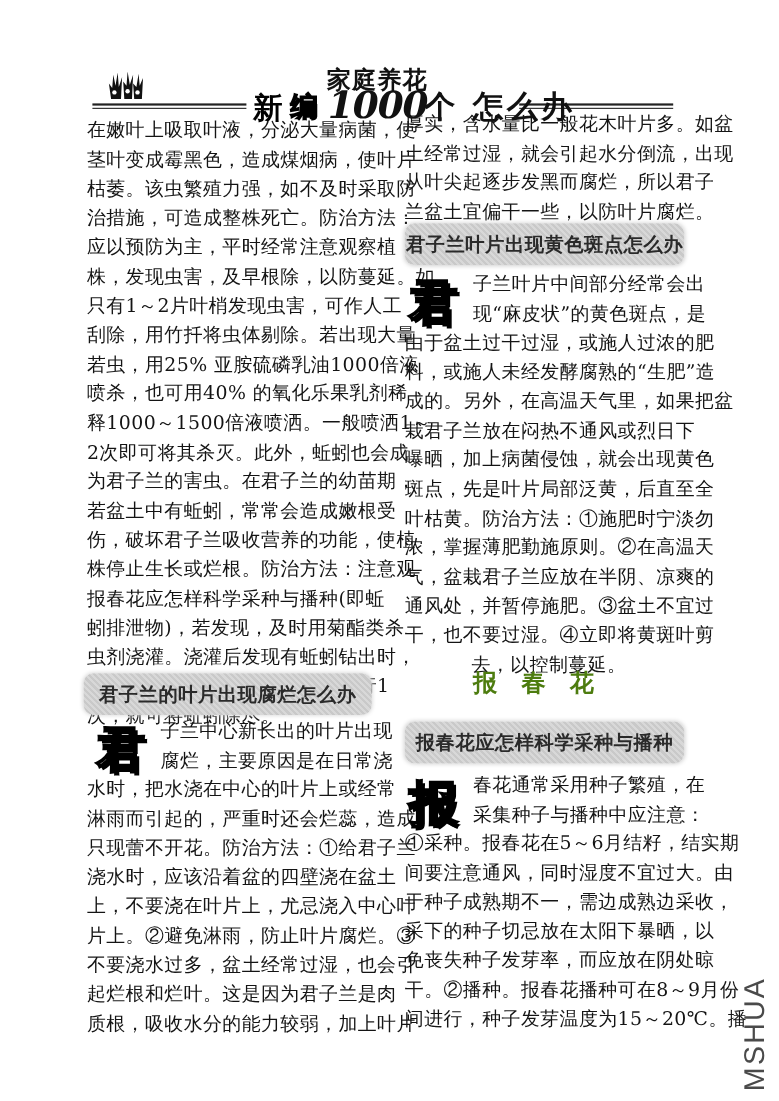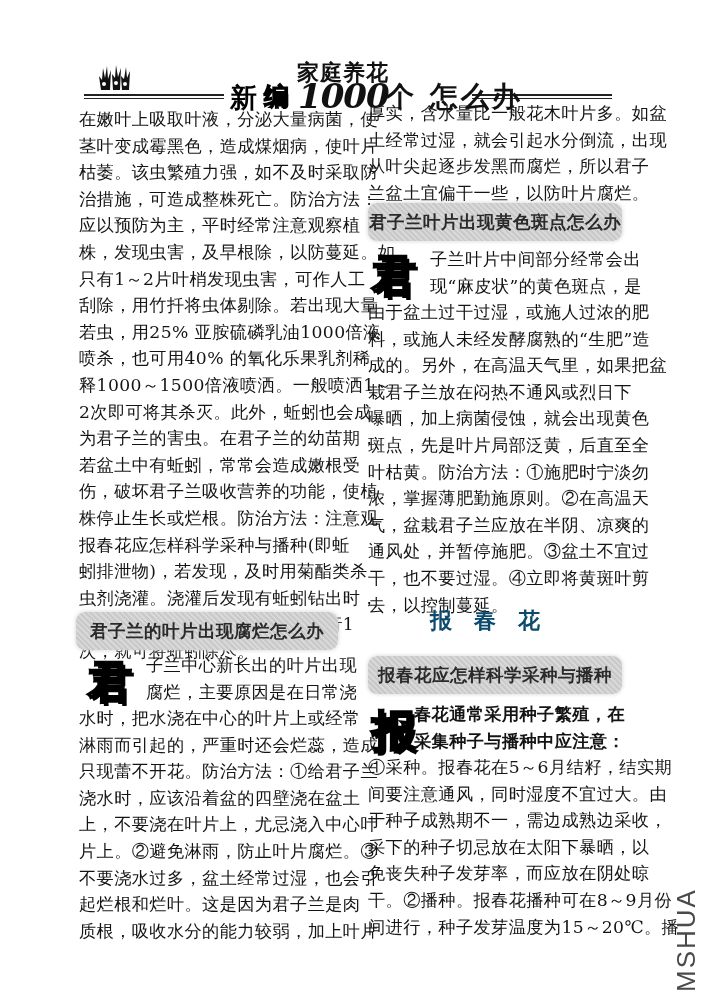--- a/index.html
+++ b/index.html
@@ -30,21 +30,21 @@
     background: repeating-linear-gradient(45deg, #c9c9c9 0 2px, #d8d8d8 2px 4px);
     box-shadow: 0 0 4px #d0d0d0;
     font-family:"DejaVu Sans", sans-serif; font-weight:bold; font-size:17.5px; color:#2a2a2a;
     display:flex; align-items:center; justify-content:center; letter-spacing:0.5px;
   }
   .dropcap {
     position:absolute; width:50px; height:46px; font-size:44px; line-height:46px; font-weight:900;
     font-family:"DejaVu Sans", sans-serif; color:#fff;
     -webkit-text-stroke:2px #000; text-shadow:3px 3px 0 #000;
   }
-  .section-title { position:absolute; left:430px; top:606px; font-size:22px; font-weight:bold; font-family:"DejaVu Sans", sans-serif; letter-spacing:22px; color:#0c4a6e; }
+  .section-title { position:absolute; left:430px; top:606px; font-size:22px; font-weight:bold; font-family:"DejaVu Sans", sans-serif; letter-spacing:22px; color:#4d7c0f; }
   .watermark { position:absolute; left:664px; top:880px; width:44px; height:120px; }
   .watermark span {
     position:absolute; left:50%; top:50%; transform:translate(-50%,-50%) rotate(-90deg);
     font-family:"Liberation Sans", sans-serif; font-size:26px; color:#4a4a4a; letter-spacing:2px; white-space:nowrap;
   }
 </style>
 </head>
 <body>
 
 <div class="header">
@@ -119,41 +119,41 @@
   <p>兰盆土宜偏干一些，以防叶片腐烂。</p>
 </div>
 
 <div class="head-box" style="left:368px; top:203px; width:254px;">君子兰叶片出现黄色斑点怎么办</div>
 
 <div class="dropcap" style="left:372px; top:253px;">君</div>
 <div class="col" style="left:430px; top:246px; width:200px;">
   <p>子兰叶片中间部分经常会出</p>
   <p>现“麻皮状”的黄色斑点，是</p>
 </div>
-<div class="col col-right" style="top:299px;">
+<div class="col col-right" style="top:299px;text-align:center;">
   <p>由于盆土过干过湿，或施人过浓的肥</p>
   <p>料，或施人未经发酵腐熟的“生肥”造</p>
   <p>成的。另外，在高温天气里，如果把盆</p>
   <p>栽君子兰放在闷热不通风或烈日下</p>
   <p>曝晒，加上病菌侵蚀，就会出现黄色</p>
   <p>斑点，先是叶片局部泛黄，后直至全</p>
   <p>叶枯黄。防治方法：①施肥时宁淡勿</p>
   <p>浓，掌握薄肥勤施原则。②在高温天</p>
   <p>气，盆栽君子兰应放在半阴、凉爽的</p>
   <p>通风处，并暂停施肥。③盆土不宜过</p>
   <p>干，也不要过湿。④立即将黄斑叶剪</p>
   <p>去，以控制蔓延。</p>
 </div>
 
 <div class="section-title">报春花</div>
 
 <div class="head-box" style="left:368px; top:656px; width:254px;">报春花应怎样科学采种与播种</div>
 
 <div class="dropcap" style="left:372px; top:708px;">报</div>
-<div class="col" style="left:414px; top:701px; width:200px;font-weight:bold;">
+<div class="col" style="left:430px; top:701px; width:200px;">
   <p>春花通常采用种子繁殖，在</p>
   <p>采集种子与播种中应注意：</p>
 </div>
 <div class="col col-right" style="top:754px;">
   <p>①采种。报春花在5～6月结籽，结实期</p>
   <p>间要注意通风，同时湿度不宜过大。由</p>
   <p>于种子成熟期不一，需边成熟边采收，</p>
   <p>采下的种子切忌放在太阳下暴晒，以</p>
   <p>免丧失种子发芽率，而应放在阴处晾</p>
   <p>干。②播种。报春花播种可在8～9月份</p>

